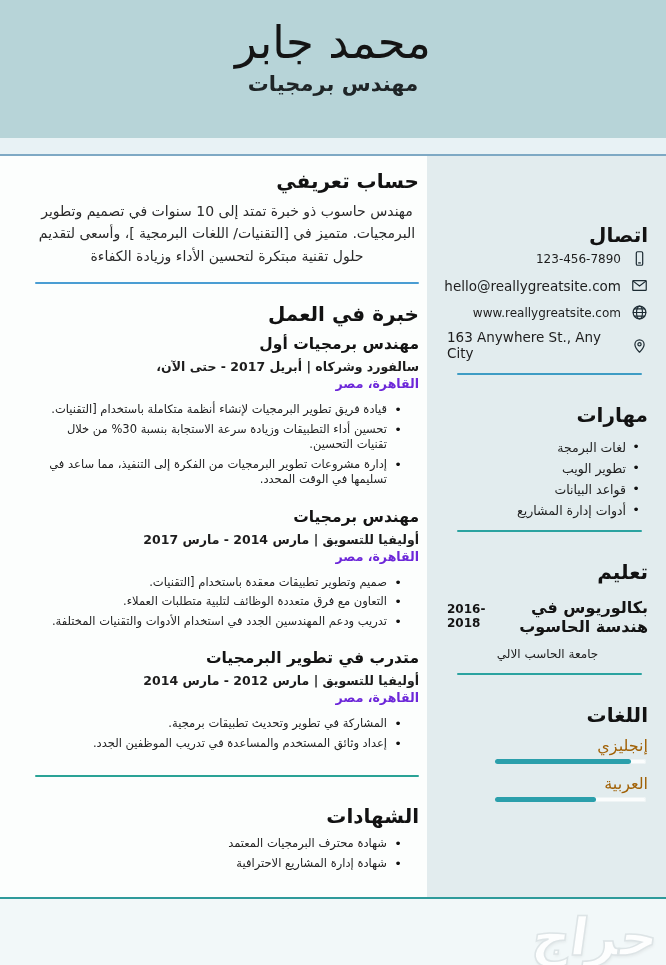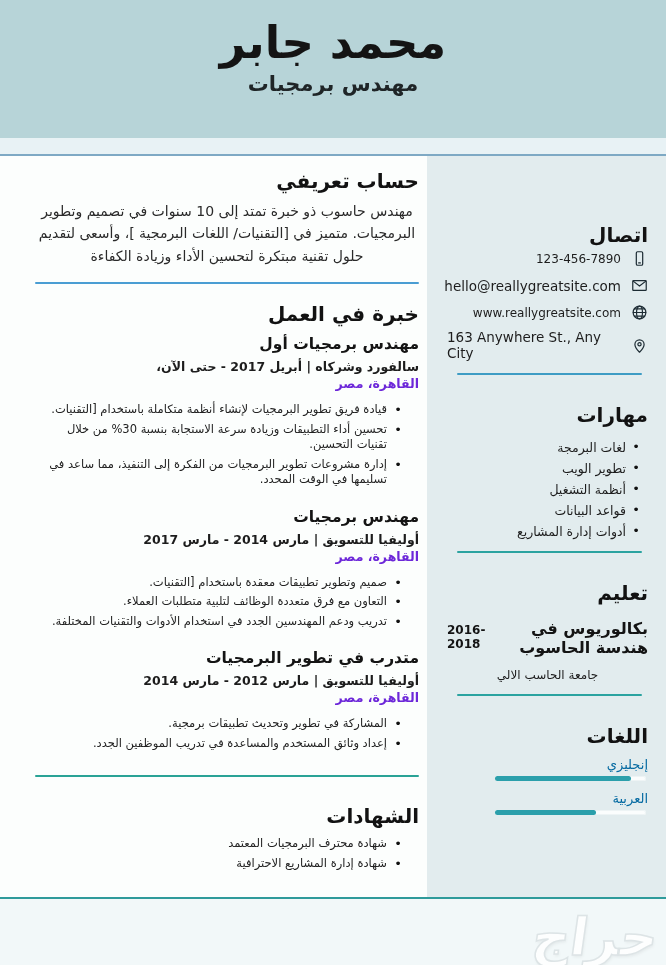--- a/index.html
+++ b/index.html
@@ -4,21 +4,21 @@
 <style>
   html,body{margin:0;padding:0;}
   body{background:#ffffff;}
   .page{
     width:666px;height:965px;position:relative;overflow:hidden;
     font-family:"DejaVu Sans","Liberation Sans",sans-serif;
     direction:rtl;background:#f2f8f9;margin:0 auto;
   }
   
   .header-band{height:138px;background:#b7d4d8;text-align:center;padding-top:16px;box-sizing:border-box;}
-  .person-name{margin:0;font-size:45px;line-height:1.2;font-weight:700;color:#141414;letter-spacing:.5px;}
+  .person-name{margin:0;font-size:45px;line-height:1.2;font-weight:400;color:#141414;letter-spacing:.5px;}
   .person-title{margin-top:2px;font-size:21px;font-weight:600;color:#1f2527;}
   .header-strip{height:16px;background:#e8f2f5;border-bottom:2px solid #7ea9c4;}
   
   .content{display:flex;height:741px;}
   .main-col{flex:1;background:#fcfefd;box-sizing:border-box;padding:12px 8px 0 35px;}
   .side-col{width:239px;background:#e2ecee;box-sizing:border-box;padding:66px 18px 0 20px;}
   h2.sec{margin:0;font-size:20px;font-weight:800;color:#121212;line-height:1.3;}
   
   .profile-text{margin:6px 0 0;font-size:14px;line-height:1.6;color:#2a2a2a;text-align:center;}
   .div-line{height:0;border-top:2px solid #4a9dd3;border-radius:2px;}
@@ -48,21 +48,21 @@
   .side-div{margin:12px 6px 27px 10px;border-top:2px solid #3e9cc4;border-radius:2px;}
   .side-div.teal{border-top-color:#2ba3a0;}
   ul.slist{list-style:none;margin:12px 8px 0 0;padding:0;}
   ul.slist li{position:relative;padding-right:14px;margin-bottom:6px;font-size:12.5px;color:#1d1d1d;}
   ul.slist li::before{content:"\2022";position:absolute;right:0;top:-1px;font-size:13px;color:#111;}
   .edu-row{display:flex;justify-content:space-between;align-items:baseline;margin-top:13px;}
   .edu-degree{font-size:16px;font-weight:800;color:#141414;}
   .edu-years{font-size:12px;font-weight:800;color:#141414;direction:ltr;}
   .edu-school{margin-top:11px;font-size:12px;color:#1d1d1d;text-align:center;}
   .lang-row{margin-top:8px;}
-  .lang-label{font-size:13px;color:#0369a1;text-align:right;padding-left:4px;}
+  .lang-label{font-size:16px;color:#a16207;text-align:right;padding-left:4px;}
   .lang-track{position:relative;height:5px;background:#fbfdfd;border-radius:3px;margin:4px 2px 10px 48px;box-shadow:0 0 0 1px #eef4f5 inset;}
   .lang-fill{position:absolute;left:0;top:0;height:100%;border-radius:3px;background:#2b9fab;}
   
   .page-bottom-line{height:2px;background:#2f9b9b;}
   .footer{position:relative;height:64px;background:#f2f8f9;}
   .watermark{
     position:absolute;left:auto;right:8px;bottom:0;direction:rtl;
     font-size:52px;font-weight:900;color:#fdfefe;
     -webkit-text-stroke:1.5px #dde4e6;
     text-shadow:1px 2px 3px #e3e9ea;
@@ -127,21 +127,20 @@
         </div>
       </section>
 
       <div class="side-div"></div>
 
       <section>
         <h2 class="sec">مهارات</h2>
         <ul class="slist">
           <li>لغات البرمجة</li>
           <li>تطوير الويب</li>
-          <li>أنظمة التشغيل</li>
           <li>قواعد البيانات</li>
           <li>أدوات إدارة المشاريع</li>
         </ul>
       </section>
 
       <div class="side-div teal"></div>
 
       <section>
         <h2 class="sec">تعليم</h2>
         <div class="edu-row">

